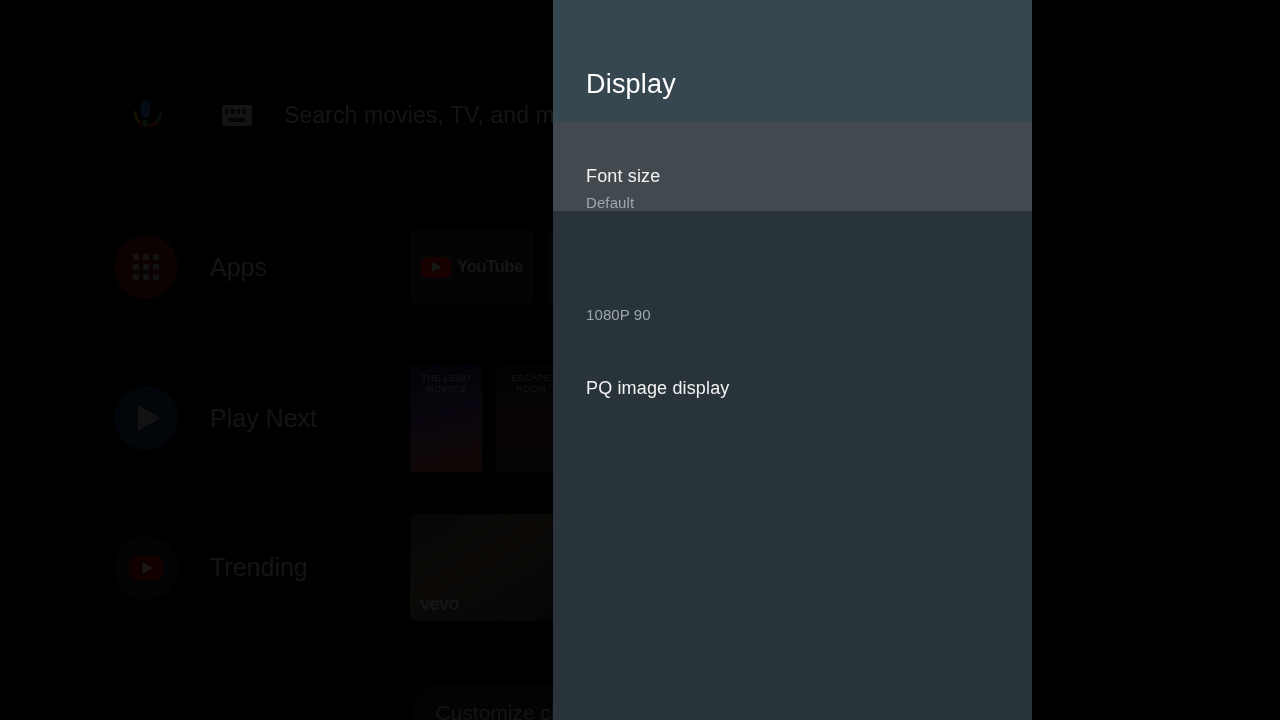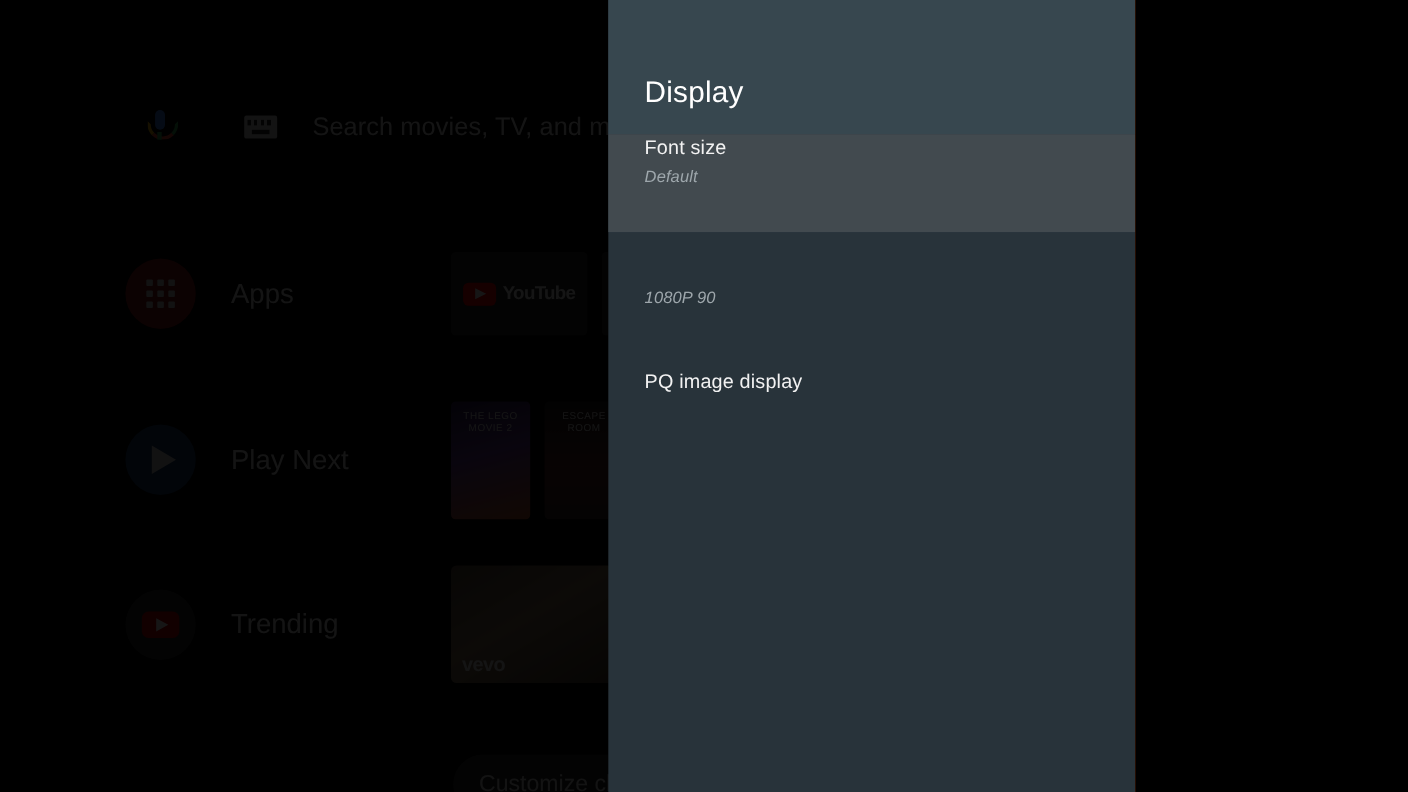--- a/index.html
+++ b/index.html
@@ -317,41 +317,40 @@
     color: #ffffff;
     letter-spacing: 0.2px;
   }
   .panel-list {
     padding-top: 0;
   }
   .setting-row {
     padding: 0 33px;
     box-sizing: border-box;
     display: flex;
-    align-items: flex-start;
+    align-items: flex-end;
     justify-content: space-between;
     min-height: 66px;
   }
   .setting-row.selected {
     background: #424a4f;
     min-height: 89px;
   }
   .setting-text { display: flex; flex-direction: column; }
   .setting-label {
     font-size: 18px;
     color: #f2f2f2;
     letter-spacing: 0.15px;
     line-height: 1.4;
   }
   .setting-value {
     font-size: 15px;
     color: #9ea7ac;
     margin-top: 5px;
     letter-spacing: 0.1px;
-    font-style: italic;
   }
   .checkbox {
     width: 21px; height: 21px;
     border: 2px solid #c3cacd;
     border-radius: 2px;
     background: transparent;
     flex: none;
     margin-right: 52px;
   }
   .sp-22 { height: 22px; }

